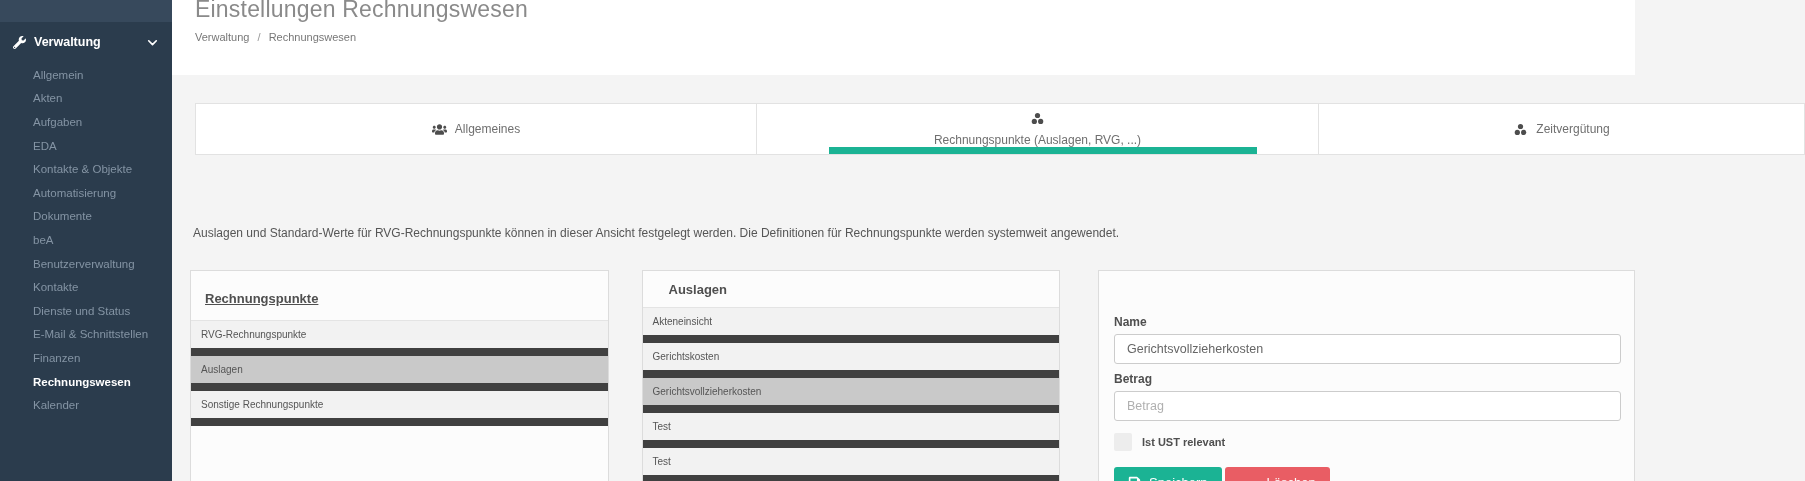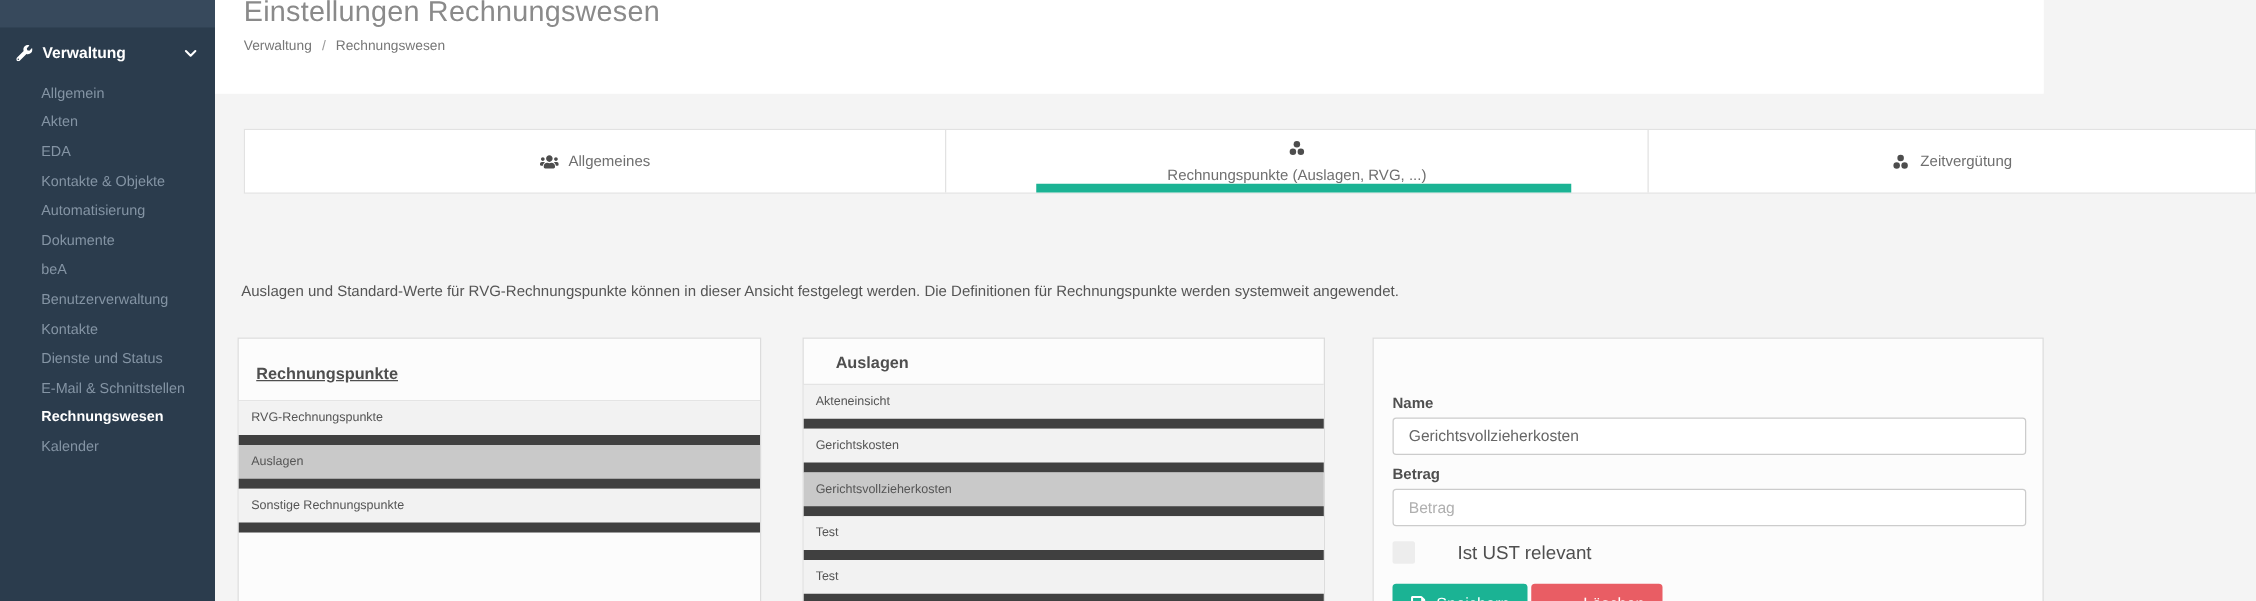--- a/index.html
+++ b/index.html
@@ -51,21 +51,21 @@
   .list .row.selected{background:#c9c9c9;}
   
   .form-panel{width:537px;padding:44px 15px 20px 15px;}
   .form-label{display:block;font-weight:bold;font-size:12px;color:#4f4f4f;margin-bottom:5px;}
   .form-input{width:507px;height:30px;border:1px solid #ccc;border-radius:3px;padding:0 12px;
     font-size:12.5px;color:#666;background:#fff;font-family:inherit;outline:none;}
   .form-input::placeholder{color:#b0b0b0;}
   .lbl-betrag{margin-top:8px;}
   .checkbox-row{display:flex;align-items:center;gap:10px;margin-top:12px;}
   .checkbox{width:18px;height:18px;background:#ededed;border-radius:2px;cursor:pointer;}
-  .checkbox-label{font-weight:normal;font-size:15px;color:#4f4f4f;margin-left:24px;}
+  .checkbox-label{font-weight:bold;font-size:11px;color:#4f4f4f;}
   .buttons{display:flex;gap:3px;margin-top:16px;}
   .btn{height:30px;border:none;border-radius:3px;color:#fff;font-size:13px;display:inline-flex;
     align-items:center;gap:8px;padding:0 14px;cursor:pointer;font-family:inherit;}
   .btn-save{background:#1bb394;}
   .btn-delete{background:#e95d64;padding-left:42px;}
   .btn .icn{display:inline-flex;}
   .btn .icn svg{width:13px;height:13px;}
 </style>
 </head>
 <body>
@@ -81,29 +81,31 @@
           </svg>
         </span>
       <span>Verwaltung</span>
       <span class="chev"><svg viewBox="0 0 16 16">
             <path d="M2.5 5.5l5.5 5.5 5.5-5.5" fill="none" stroke="#fff" stroke-width="2.4" stroke-linecap="round" stroke-linejoin="round"></path>
           </svg></span>
     </div>
     <ul class="sidebar-items">
         <li>Allgemein</li>
         <li>Akten</li>
+        <li>Aufgaben</li>
         <li>EDA</li>
         <li>Kontakte &amp; Objekte</li>
         <li>Automatisierung</li>
         <li>Dokumente</li>
         <li>beA</li>
         <li>Benutzerverwaltung</li>
         <li>Kontakte</li>
         <li>Dienste und Status</li>
         <li>E-Mail &amp; Schnittstellen</li>
+        <li>Finanzen</li>
         <li class="active">Rechnungswesen</li>
         <li>Kalender</li>
       </ul>
   </aside>
 
   <div class="main">
     <div class="page-header">
       <h1 class="page-title">Einstellungen Rechnungswesen</h1>
       <div class="breadcrumb">
         <span class="crumb">Verwaltung</span>

